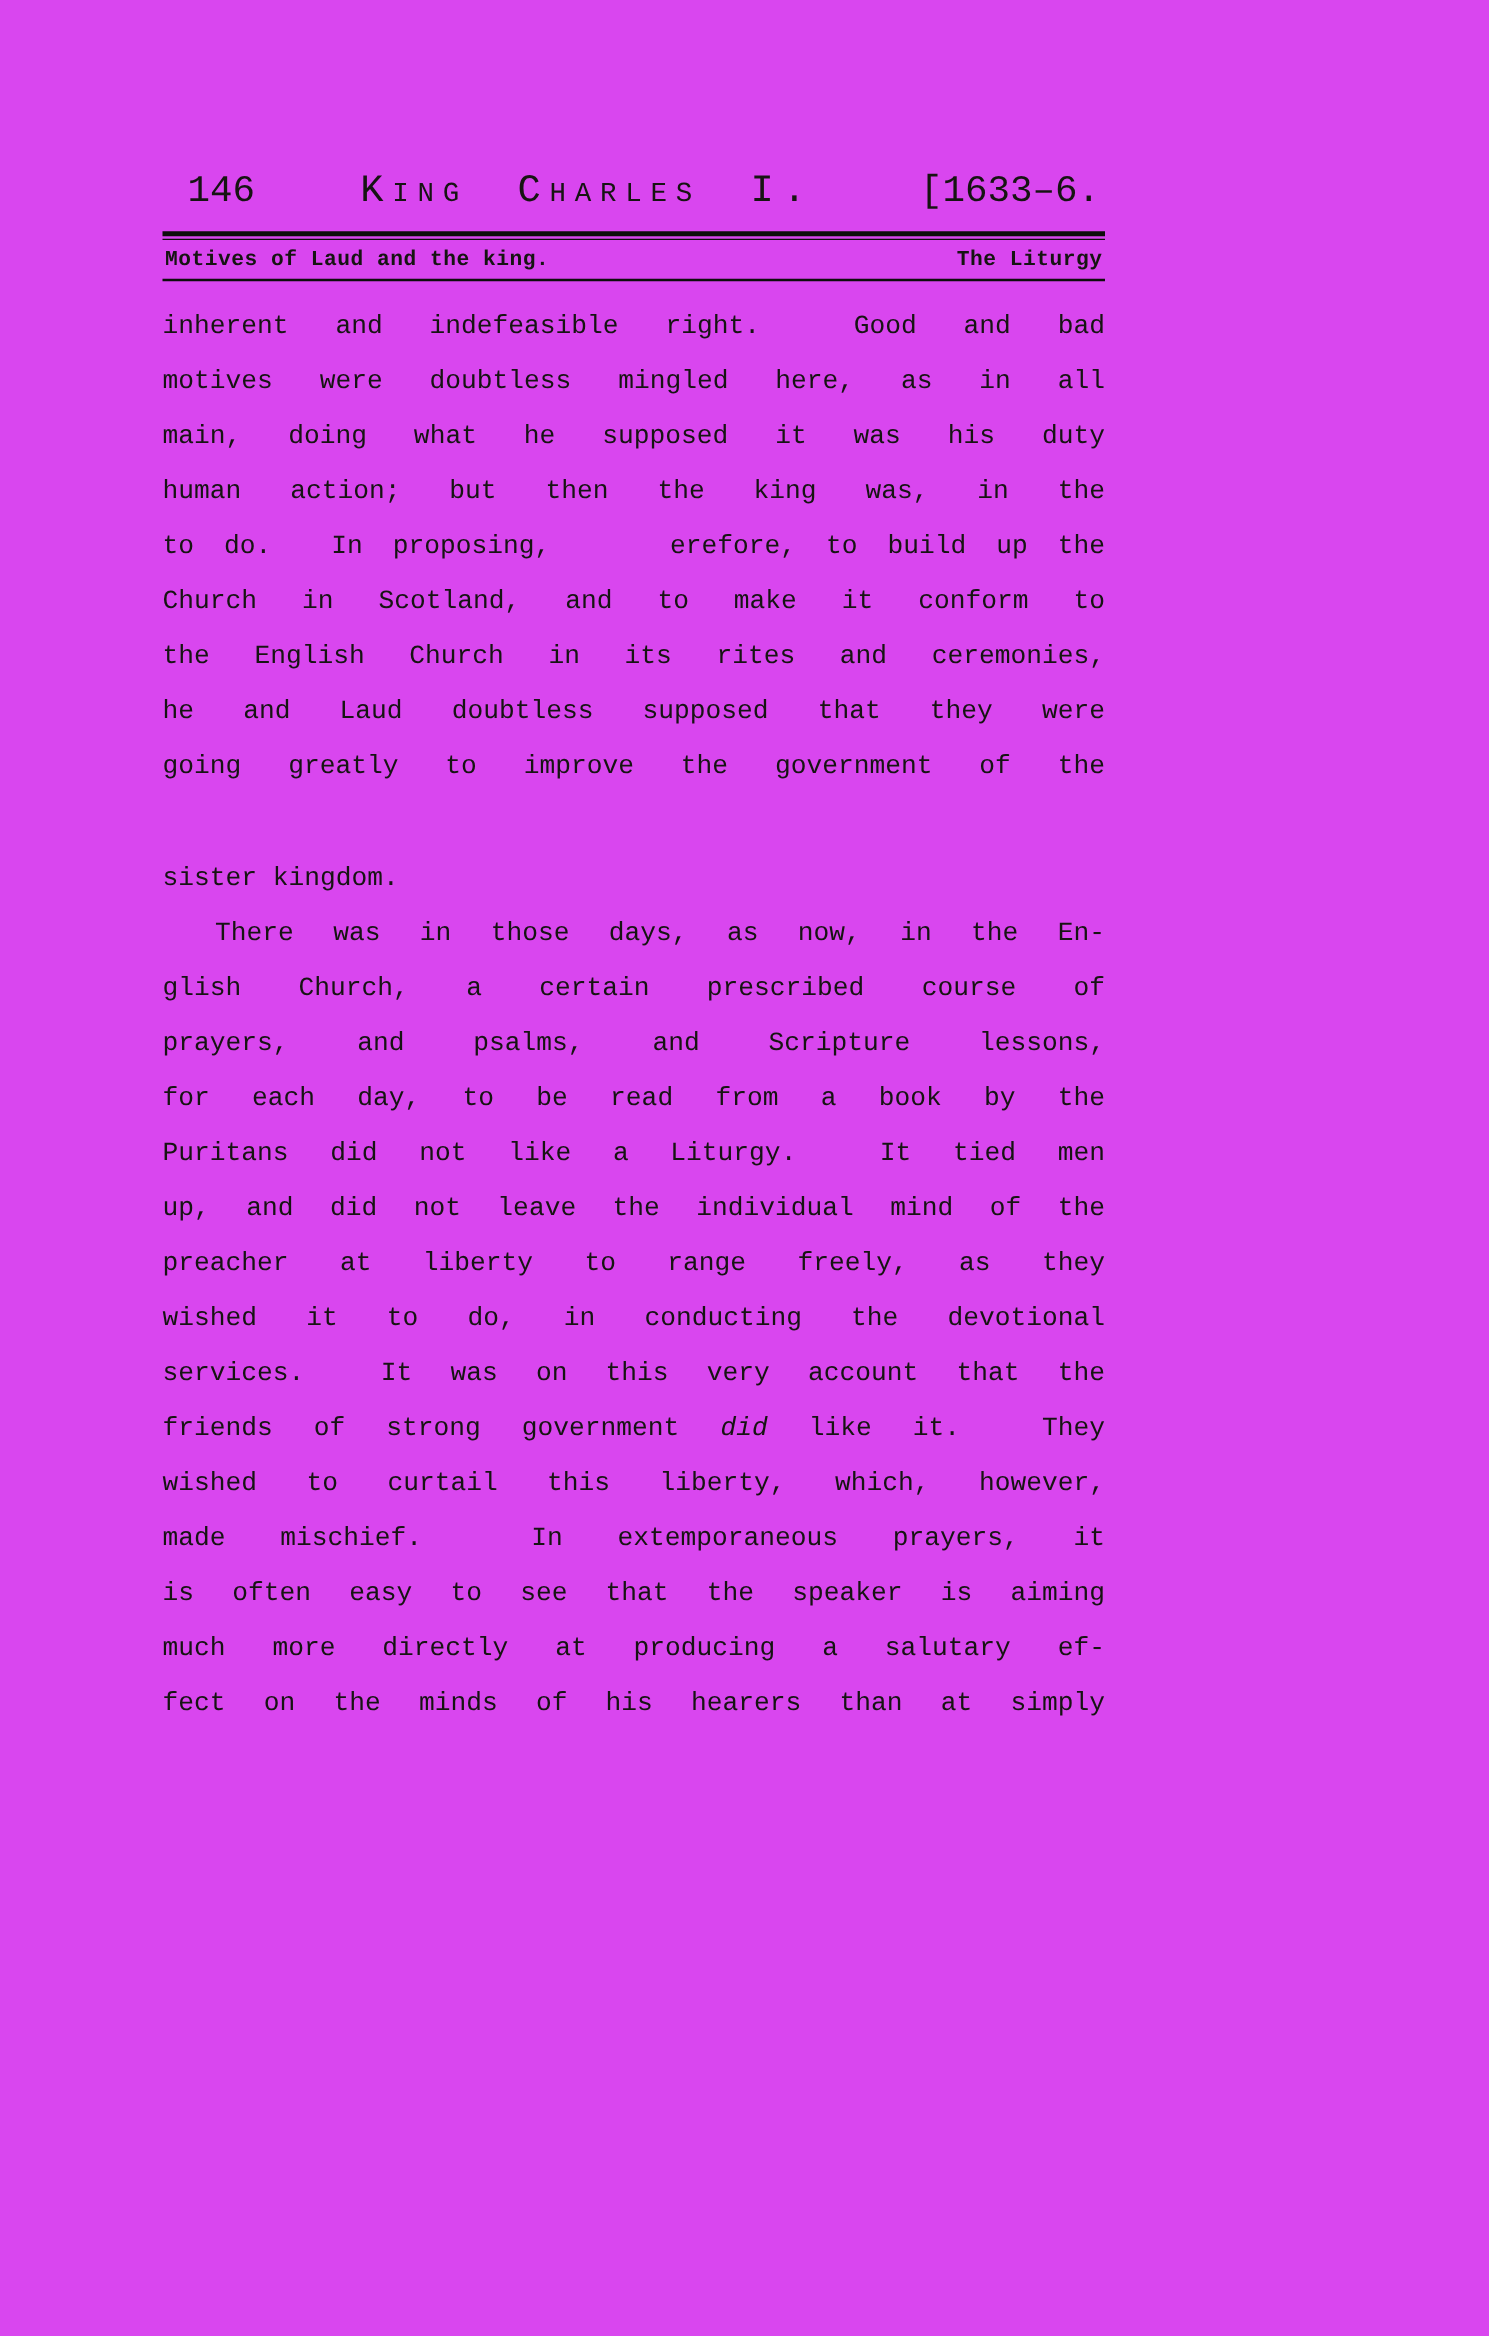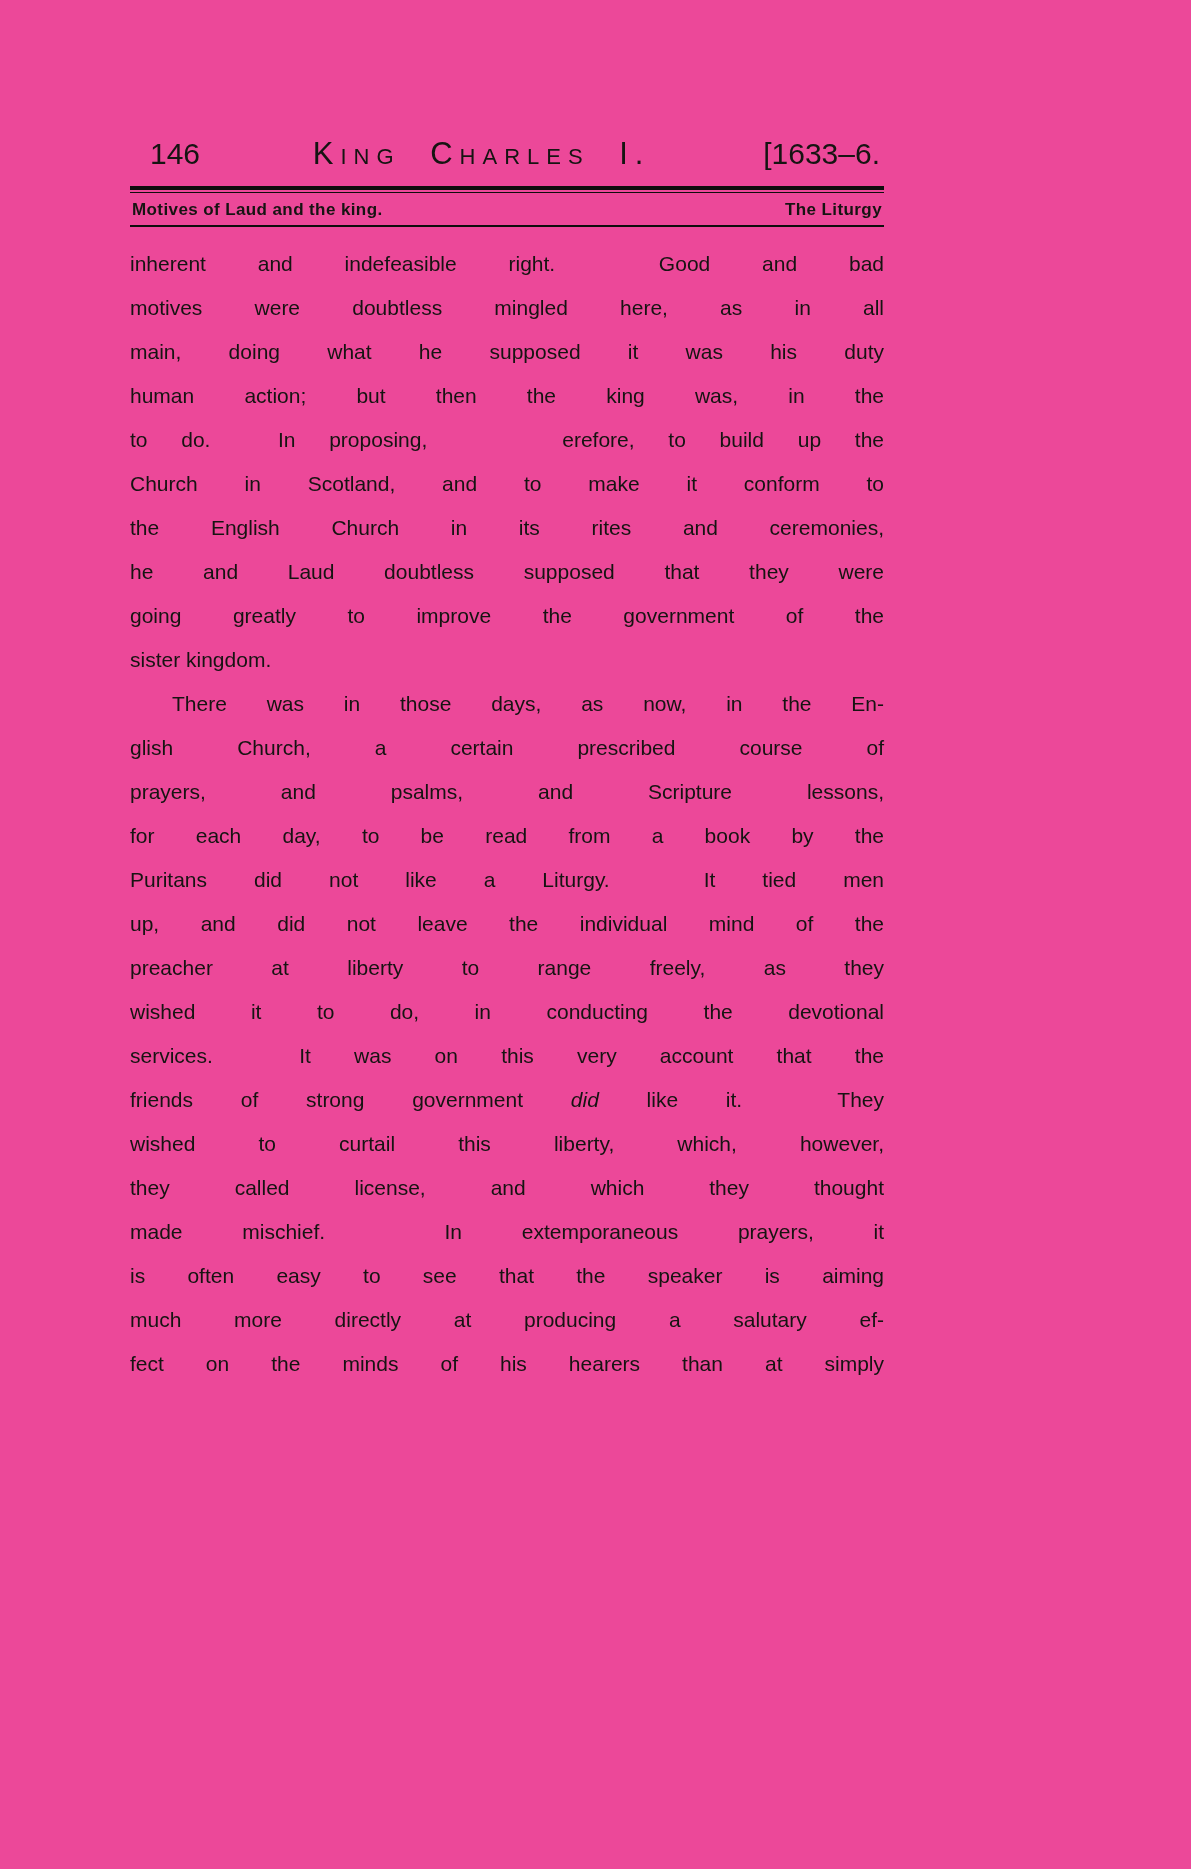--- a/index.html
+++ b/index.html
@@ -1,23 +1,23 @@
 <!DOCTYPE html>
 <html><head>
 <meta charset="utf-8">
 <style>
   html, body { margin: 0; padding: 0; background: #d8d8d8; }
   .page {
     position: relative;
     width: 1191px;
     height: 1869px;
     margin: 0 auto;
-    background: #ec4899;
+    background: #d946ef;
     color: #161412;
-    font-family: Liberation Sans, sans-serif;
+    font-family: Liberation Mono, monospace;
     overflow: hidden;
   }
   .content {
     position: absolute;
     left: 130px;
     top: 136px;
     width: 754px;
   }
   .header-row {
     display: flex;
@@ -55,20 +55,21 @@
     font-size: 21px;
     line-height: 44px;
   }
   .line {
     text-align: justify;
     text-align-last: justify;
   }
   .line.last {
     text-align: justify;
     text-align-last: left;
+    margin-top: 46px;
   }
   .line.indent {
     text-indent: 42px;
   }
   .line i { font-style: italic; }
 </style>
 </head>
 <body>
 
 <div class="page">
@@ -104,21 +105,20 @@
         <div class="line"><span>glish Church, a certain prescribed course of</span></div>
         <div class="line"><span>prayers, and psalms, and Scripture lessons,</span></div>
         <div class="line"><span>for each day, to be read from a book by the</span></div>
         <div class="line"><span>Puritans did not like a Liturgy.&nbsp; It tied men</span></div>
         <div class="line"><span>up, and did not leave the individual mind of the</span></div>
         <div class="line"><span>preacher at liberty to range freely, as they</span></div>
         <div class="line"><span>wished it to do, in conducting the devotional</span></div>
         <div class="line"><span>services.&nbsp; It was on this very account that the</span></div>
         <div class="line"><span>friends of strong government </span><i>did</i><span> like it.&nbsp; They</span></div>
         <div class="line"><span>wished to curtail this liberty, which, however,</span></div>
-        <div class="line"><span>they called license, and which they thought</span></div>
         <div class="line"><span>made mischief.&nbsp; In extemporaneous prayers, it</span></div>
         <div class="line"><span>is often easy to see that the speaker is aiming</span></div>
         <div class="line"><span>much more directly at producing a salutary ef-</span></div>
         <div class="line"><span>fect on the minds of his hearers than at simply</span></div>
       </div>
 
   </div>
 </div>
 
 </body></html>

